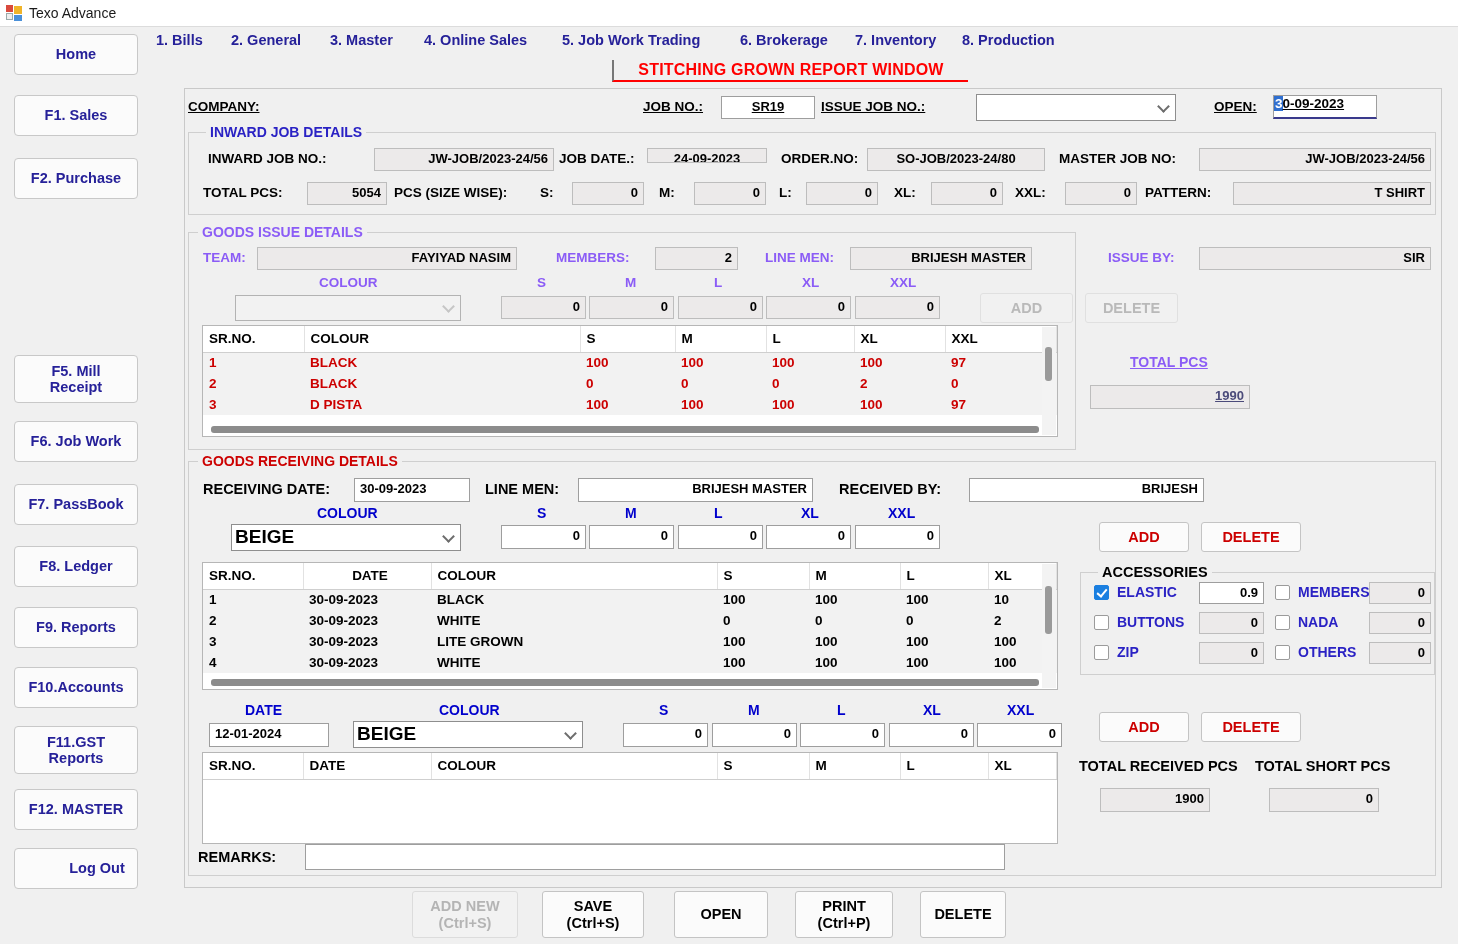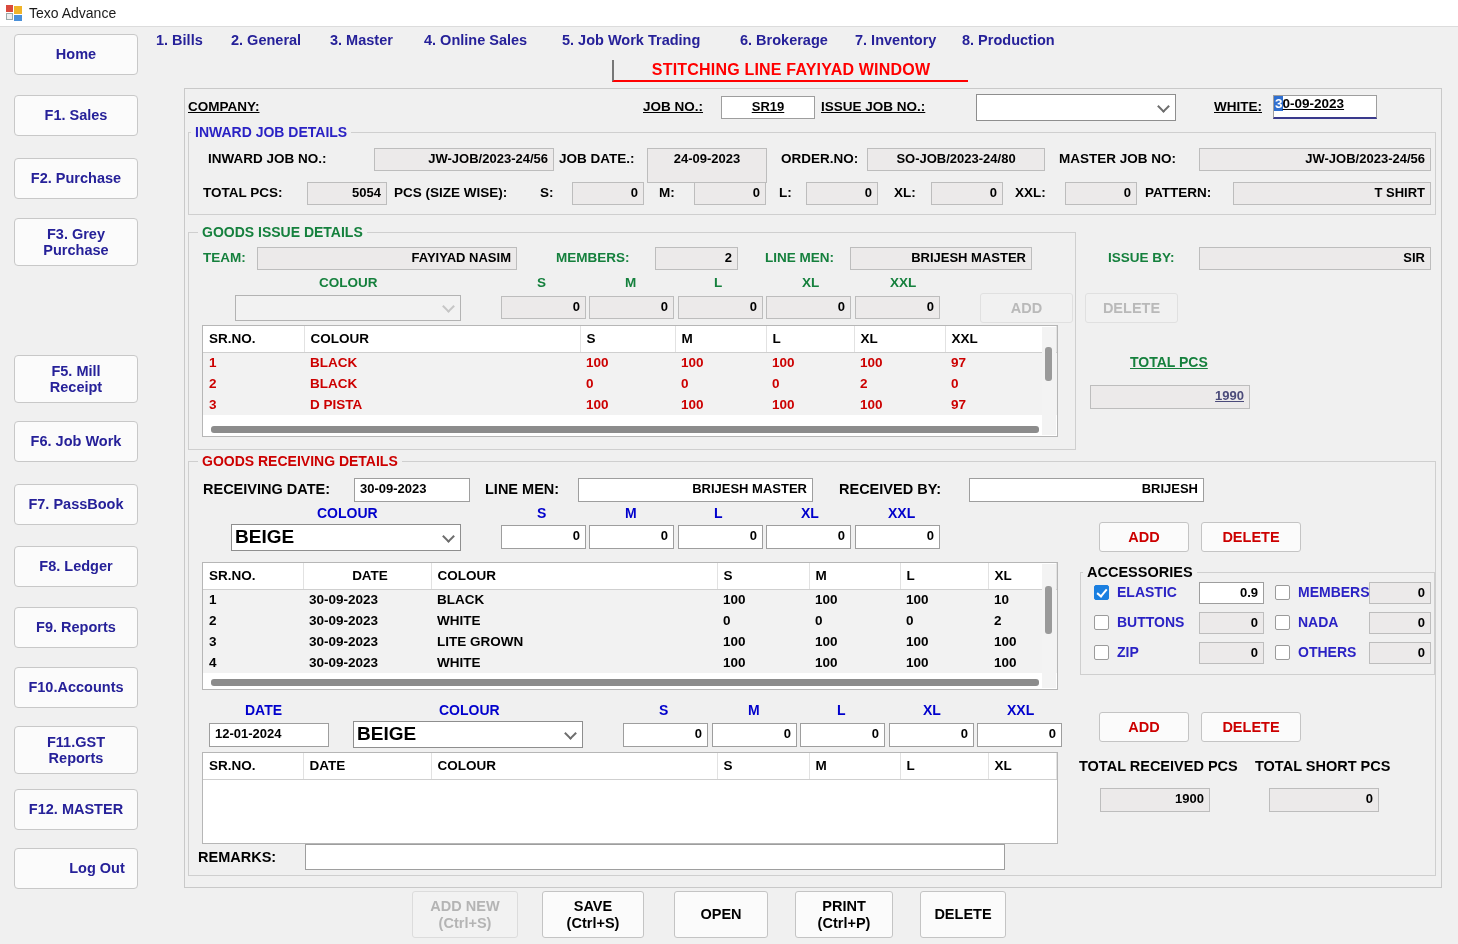--- a/index.html
+++ b/index.html
@@ -51,21 +51,21 @@
     line-height:20px; letter-spacing:.2px;
   }
 
   
   #panel{ position:absolute; left:184px; top:88px; width:1258px; height:800px;
           background:#f0f0f0; border:1px solid #c9c9c9; }
 
   .lbl{ position:absolute; font-weight:bold; font-size:13.5px; color:#000; white-space:nowrap;}
   .lbl.u{ text-decoration:underline; }
   .lbl.blue{ color:#0000cc; }
-  .lbl.grey{ color:#15803d; font-weight:bold; }
+  .lbl.grey{ color:#8b5cf6; font-weight:bold; }
   .lbl.red{ color:#cc0000; }
 
   .fld{
     position:absolute; background:#eceaea; border:1px solid #bdbdbd;
     font-weight:bold; font-size:13px; color:#000;
     text-align:right; padding:0 5px; line-height:20px; height:22px;
     white-space:nowrap; overflow:hidden;
   }
   .fld.white{ background:#ffffff; border:1px solid #9e9e9e; }
   .fld.left{ text-align:left; }
@@ -80,21 +80,21 @@
     position:absolute; right:7px; top:50%; margin-top:-2px;
     width:9px;height:9px; border-right:2px solid #6d6d6d; border-bottom:2px solid #6d6d6d;
     transform:translateY(-45%) rotate(45deg);
   }
   .combo.dim{ color:#bdbdbd; background:#f2f2f2; }
   .combo.dim .arw{ border-color:#c6c6c6; }
   .combo.white{ background:#ffffff; border:1px solid #8e8e8e; }
 
   .group{ position:absolute; border:1px solid #cfcfcf; }
   .group > .gtitle{
-    position:absolute; top:-9px; left:2px; background:#f0f0f0; padding:0 4px;
+    position:absolute; top:-9px; left:17px; background:#f0f0f0; padding:0 4px;
     font-weight:bold; font-size:14px;
   }
 
   
   .grid{ position:absolute; background:#ffffff; border:1px solid #b6b6b6; overflow:hidden; }
   .grid table{ border-collapse:collapse; width:100%; table-layout:fixed; }
   .grid th{
     font-weight:bold; font-size:13.5px; text-align:left; color:#000;
     background:#ffffff; padding:4px 0 4px 6px; border-right:1px solid #e2e2e2;
     border-bottom:1px solid #cfcfcf; height:26px;
@@ -150,24 +150,20 @@
 
 <div id="sidebar">
   <div class="side-btn" style="top:7px;height:41px;">
     <span>Home</span>
     </div>
   <div class="side-btn" style="top:68px;height:41px;">
     <span>F1. Sales</span>
     </div>
   <div class="side-btn" style="top:131px;height:41px;">
     <span>F2. Purchase</span>
-    </div>
-  <div class="side-btn" style="top:191px;height:48px;">
-    <span>F3. Grey
-Purchase</span>
     </div>
   <div class="side-btn" style="top:328px;height:48px;">
     <span>F5. Mill
 Receipt</span>
     </div>
   <div class="side-btn" style="top:394px;height:41px;">
     <span>F6. Job Work</span>
     </div>
   <div class="side-btn" style="top:457px;height:41px;">
     <span>F7. PassBook</span>
@@ -197,47 +193,47 @@
   <div class="menu-item" style="left:6px;"><span>1. Bills</span></div>
   <div class="menu-item" style="left:81px;"><span>2. General</span></div>
   <div class="menu-item" style="left:180px;"><span>3. Master</span></div>
   <div class="menu-item" style="left:274px;"><span>4. Online Sales</span></div>
   <div class="menu-item" style="left:412px;"><span>5. Job Work Trading</span></div>
   <div class="menu-item" style="left:590px;"><span>6. Brokerage</span></div>
   <div class="menu-item" style="left:705px;"><span>7. Inventory</span></div>
   <div class="menu-item" style="left:812px;"><span>8. Production</span></div>
 </div>
 
-<div id="winTitle">STITCHING LINE FAYIYAD WINDOW</div>
+<div id="winTitle">STITCHING GROWN REPORT WINDOW</div>
 
 <div id="panel">
 
   <span class="lbl u" style="left:3px;top:10px;">COMPANY:</span>
   <span class="lbl u" style="left:458px;top:10px;">JOB NO.:</span>
   <div class="fld white center" style="left:536px;top:7px;width:94px;height:23px;">
     <span style="text-decoration:underline">SR19</span>
   </div>
   <span class="lbl u" style="left:636px;top:10px;">ISSUE JOB NO.:</span>
   <div class="combo white" style="left:791px;top:5px;width:200px;height:27px;">
     <span></span>
     <i class="arw"></i>
   </div>
-  <span class="lbl u" style="left:1029px;top:10px;">WHITE:</span>
+  <span class="lbl u" style="left:1029px;top:10px;">OPEN:</span>
   <div style="position:absolute;left:1088px;top:6px;width:104px;height:24px;background:#fff;border:1px solid #9e9e9e;border-bottom:2px solid #3a3a8c;">
     <span class="sel" style="font-weight:bold;font-size:13.5px;padding:0 0 0 1px;">3</span><span style="font-weight:bold;font-size:13.5px;text-decoration:underline;">0-09-2023</span>
   </div>
 
   <div class="group" style="left:3px;top:43px;width:1248px;height:83px;">
     <span class="gtitle" style="color:#2a22c4;">INWARD JOB DETAILS</span>
 
     <span class="lbl" style="left:19px;top:18px;">INWARD JOB NO.:</span>
     <div class="fld" style="left:185px;top:15px;width:180px;height:23px;"><span>JW-JOB/2023-24/56</span></div>
 
     <span class="lbl" style="left:370px;top:18px;">JOB DATE.:</span>
-    <div class="fld center" style="left:458px;top:15px;width:120px;height:35px;"><span>24-09-2023</span></div>
+    <div class="fld center" style="left:458px;top:15px;width:120px;height:15px;"><span>24-09-2023</span></div>
 
     <span class="lbl" style="left:592px;top:18px;">ORDER.NO:</span>
     <div class="fld center" style="left:678px;top:15px;width:178px;height:23px;"><span>SO-JOB/2023-24/80</span></div>
 
     <span class="lbl" style="left:870px;top:18px;">MASTER JOB NO:</span>
     <div class="fld" style="left:1010px;top:15px;width:232px;height:23px;"><span>JW-JOB/2023-24/56</span></div>
 
     <span class="lbl" style="left:14px;top:52px;">TOTAL PCS:</span>
     <div class="fld" style="left:118px;top:49px;width:80px;height:23px;"><span>5054</span></div>
 

